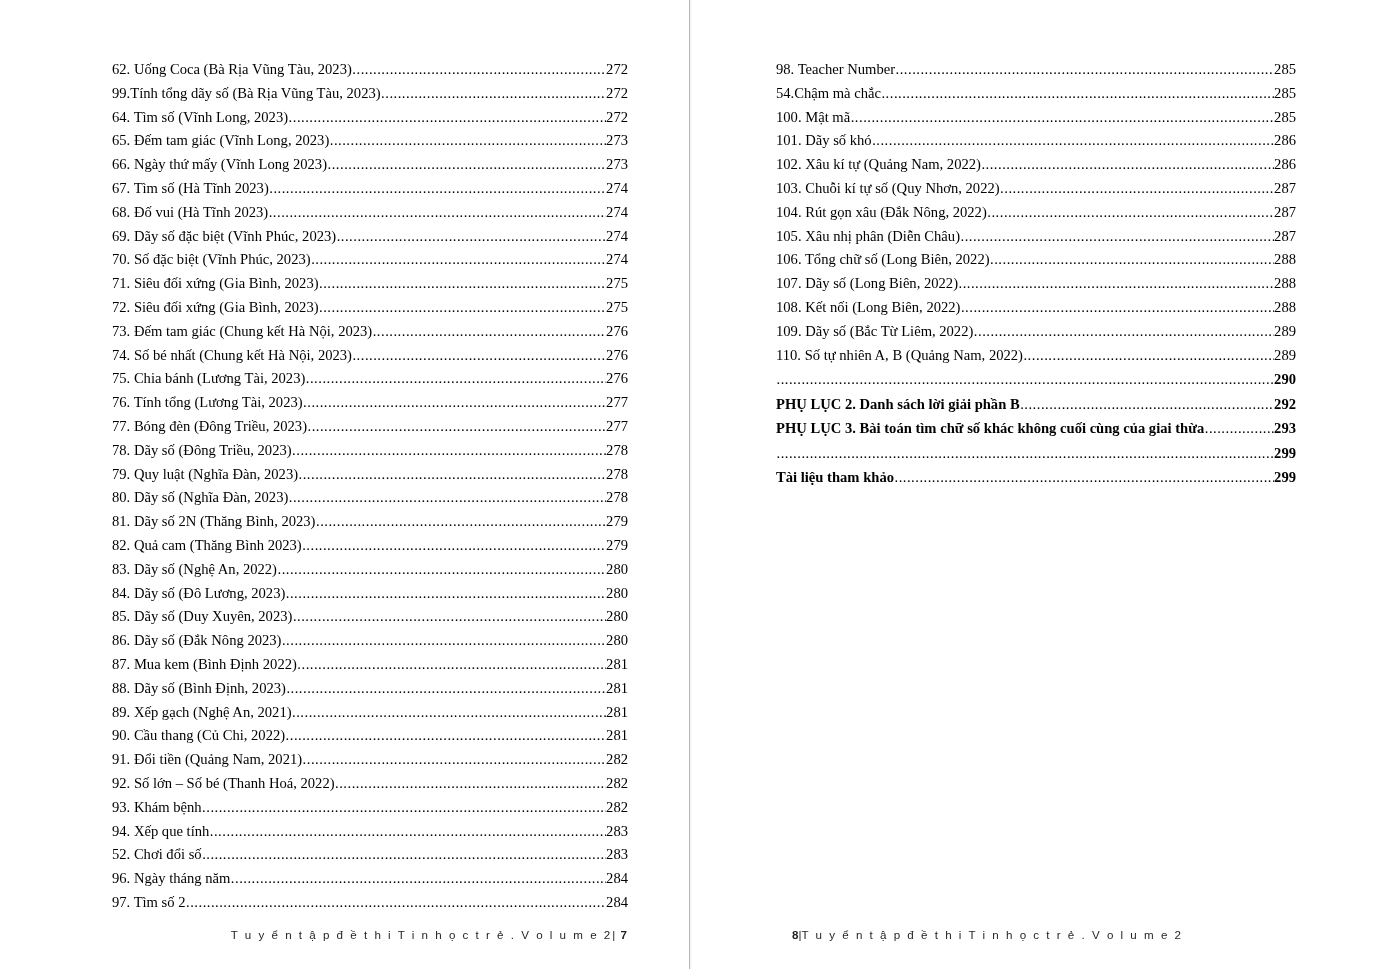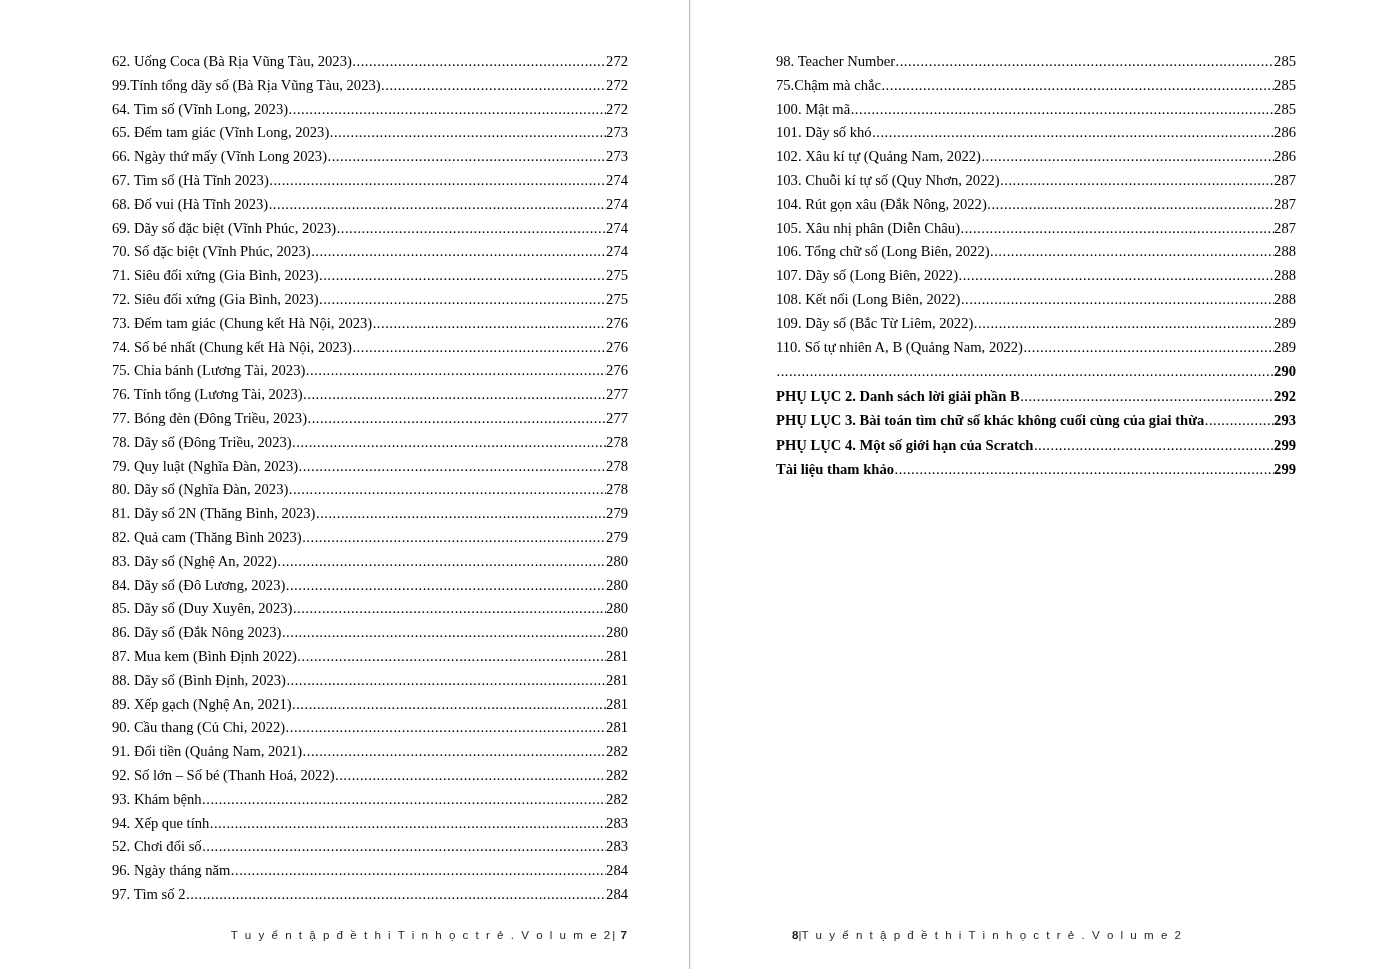--- a/index.html
+++ b/index.html
@@ -33,21 +33,21 @@
   .gutter-shadow {
     position: absolute;
     top: 0;
     left: 689px;
     width: 3px;
     height: 969px;
     background: linear-gradient(to right, rgba(0,0,0,0.10), rgba(0,0,0,0.0));
   }
   .toc {
     position: absolute;
-    top: 50px;
+    top: 58px;
   }
   .page-left .toc {
     left: 112px;
     width: 516px;
   }
   .page-right .toc {
     left: 86px;
     width: 520px;
   }
   .toc-row {
@@ -301,21 +301,21 @@
   </div>
 
   <div class="page page-right">
     <div class="toc">
         <div class="toc-row">
           <span class="title">98. Teacher Number</span>
           <span class="leader">............................................................................................................................................................................................................................</span>
           <span class="page-num">285</span>
         </div>
         <div class="toc-row">
-          <span class="title">75.Chậm mà chắc</span>
+          <span class="title">54.Chậm mà chắc</span>
           <span class="leader">............................................................................................................................................................................................................................</span>
           <span class="page-num">285</span>
         </div>
         <div class="toc-row">
           <span class="title">100. Mật mã</span>
           <span class="leader">............................................................................................................................................................................................................................</span>
           <span class="page-num">285</span>
         </div>
         <div class="toc-row">
           <span class="title">101. Dãy số khó</span>
@@ -375,21 +375,20 @@
           <span class="title">PHỤ LỤC 2. Danh sách lời giải phần B</span>
           <span class="leader">............................................................................................................................................................................................................................</span>
           <span class="page-num">292</span>
         </div>
         <div class="toc-row bold">
           <span class="title">PHỤ LỤC 3. Bài toán tìm chữ số khác không cuối cùng của giai thừa</span>
           <span class="leader">............................................................................................................................................................................................................................</span>
           <span class="page-num">293</span>
         </div>
         <div class="toc-row bold">
-          <span class="title">PHỤ LỤC 4. Một số giới hạn của Scratch</span>
           <span class="leader">............................................................................................................................................................................................................................</span>
           <span class="page-num">299</span>
         </div>
         <div class="toc-row bold">
           <span class="title">Tài liệu tham khảo</span>
           <span class="leader">............................................................................................................................................................................................................................</span>
           <span class="page-num">299</span>
         </div>
       </div>
     <div class="footer footer-right">

